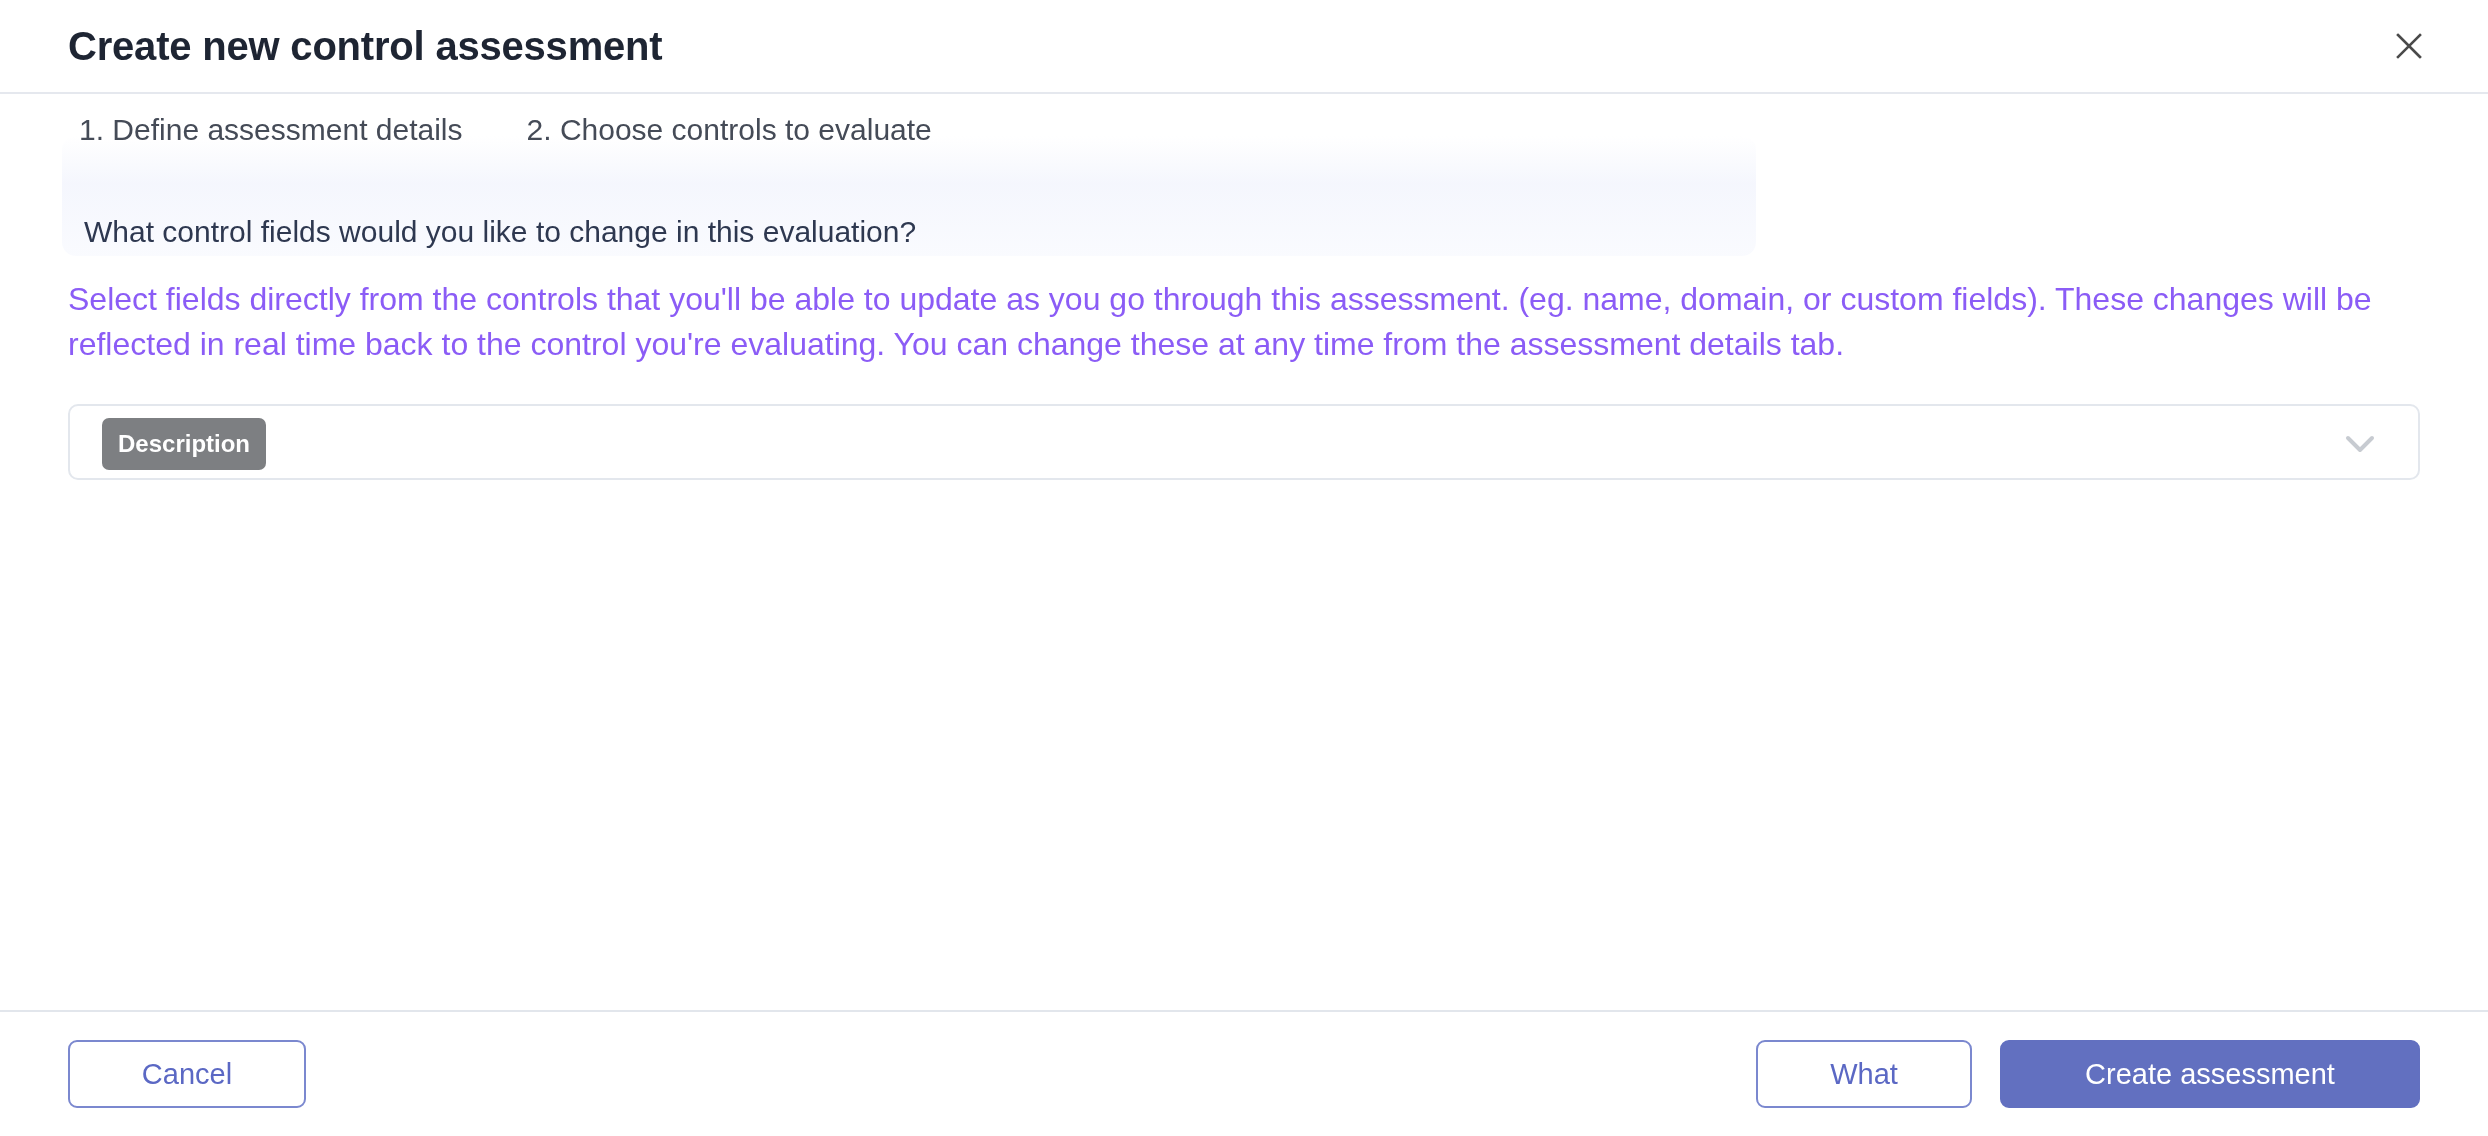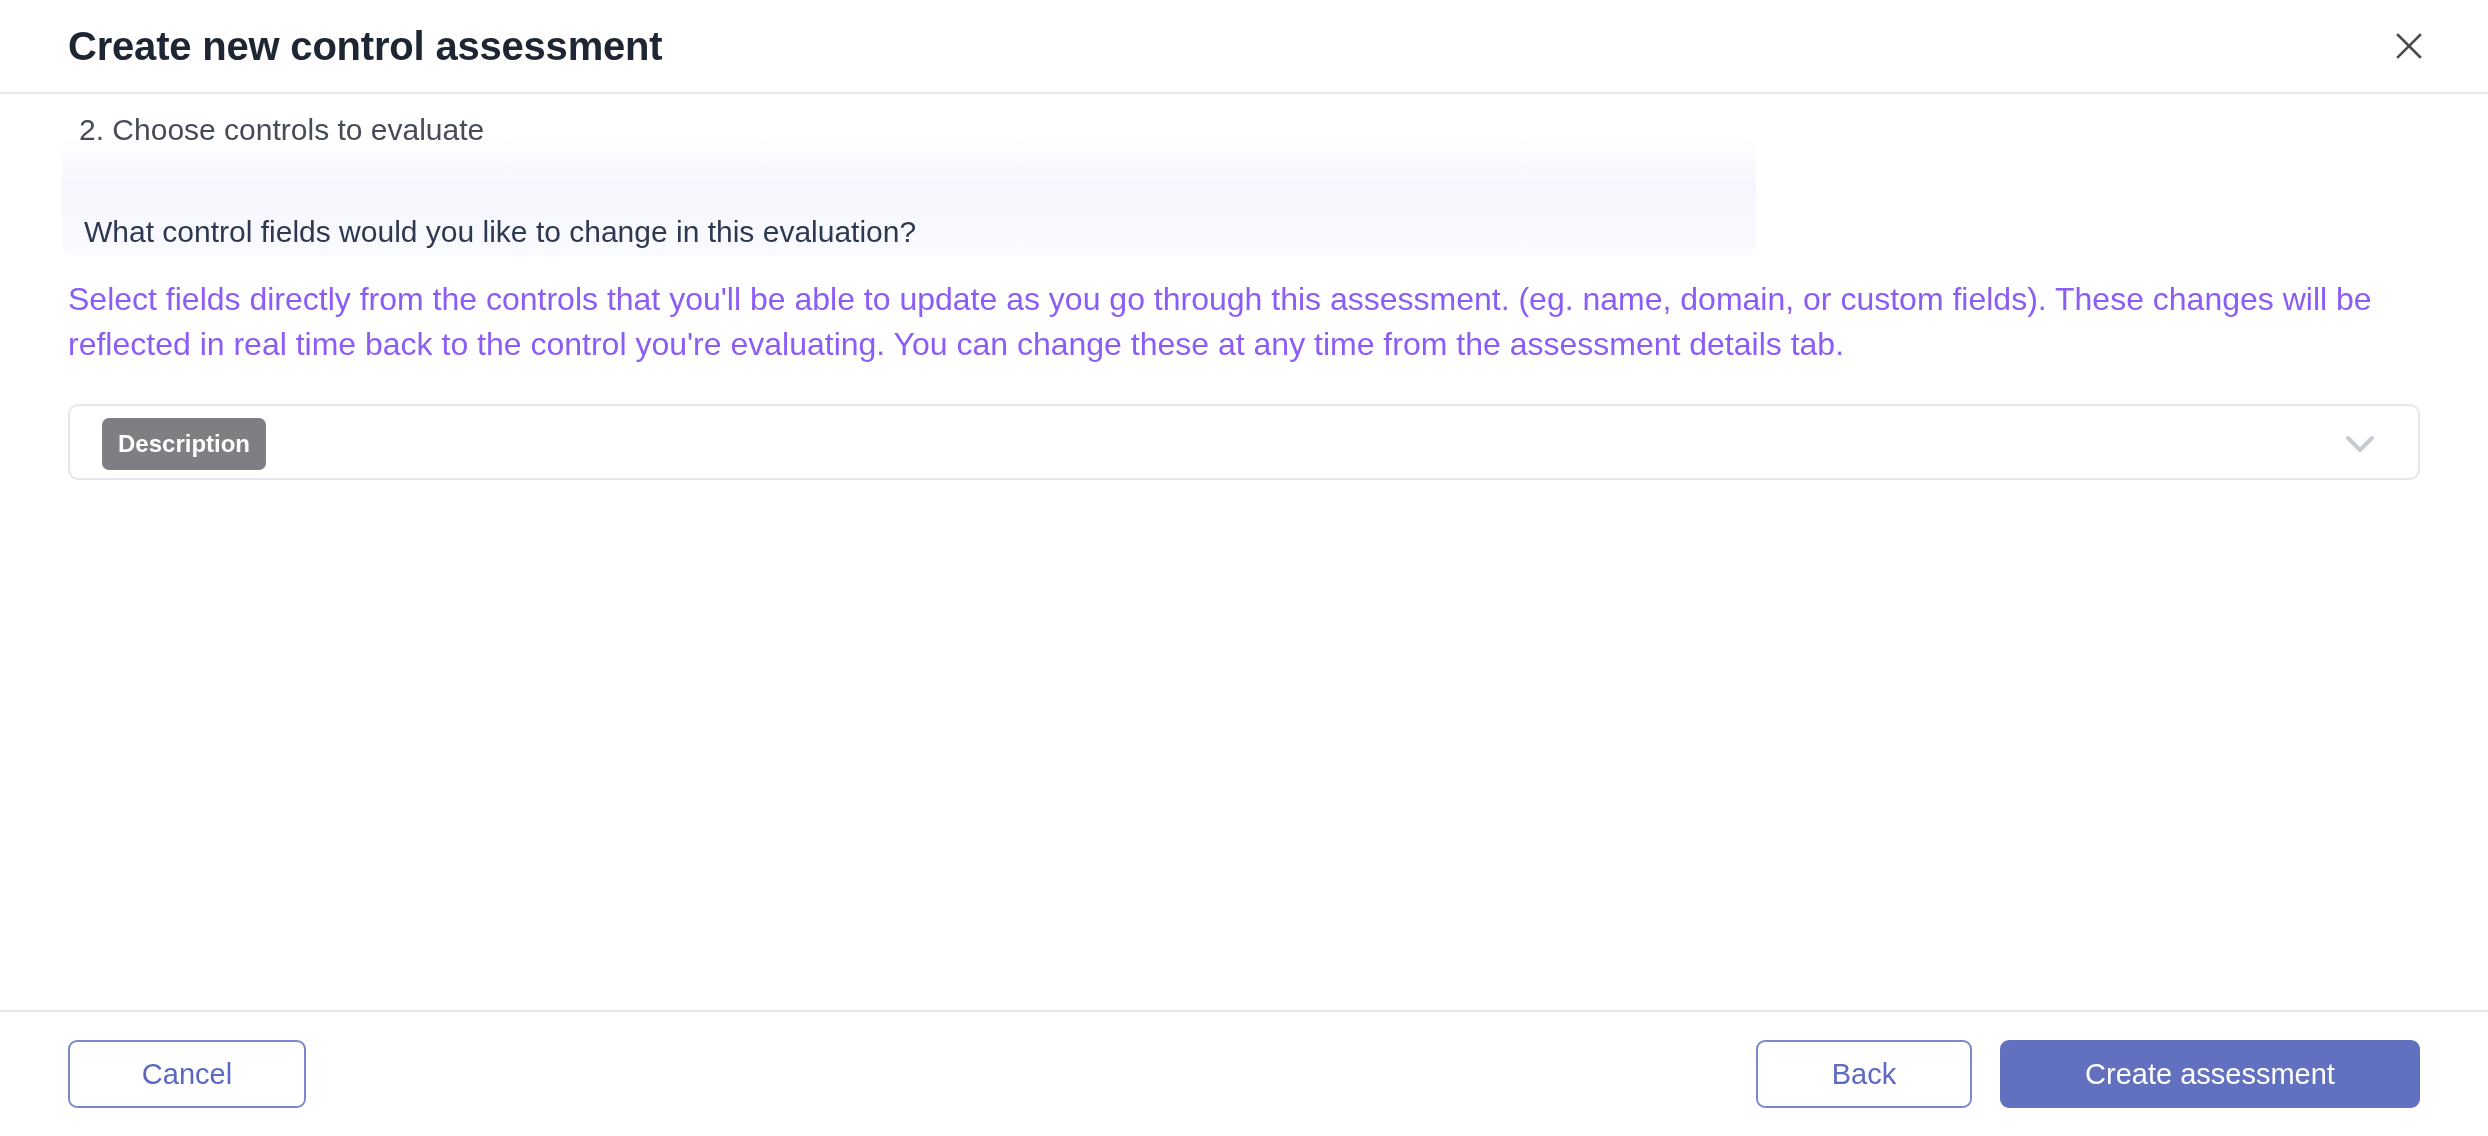--- a/index.html
+++ b/index.html
@@ -232,20 +232,23 @@
           <path d="M4 4 L26 26 M26 4 L4 26" stroke="#4a4a4a" stroke-width="2.6" stroke-linecap="square" fill="none"></path>
         </svg>
       </span>
     </button>
   </div>
 
   <div class="tabs-wrap">
     <div class="tabs-bg-panel"></div>
     <div class="tabs">
       <div class="tab">
+        <span>1. Define assessment details</span>
+      </div>
+      <div class="tab">
         <span>2. Choose controls to evaluate</span>
       </div>
     </div>
   </div>
 
   <div class="modal-body">
     <div class="section-question">What control fields would you like to change in this evaluation?</div>
     <div class="section-desc">Select fields directly from the controls that you'll be able to update as you go through this assessment. (eg. name, domain, or custom fields). These changes will be reflected in real time back to the control you're evaluating. You can change these at any time from the assessment details tab.</div>
 
     <div class="field-select">
@@ -256,18 +259,18 @@
         <svg width="30" height="20" viewBox="0 0 30 20" aria-hidden="true">
           <path d="M3 4 L15 16 L27 4" stroke="#c7cbd1" stroke-width="4" fill="none" stroke-linecap="round" stroke-linejoin="round"></path>
         </svg>
       </span>
     </div>
   </div>
 
   <div class="modal-footer">
     <button class="btn btn-outline">Cancel</button>
     <div class="footer-right">
-      <button class="btn btn-outline btn-back">Back</button>
+      <button class="btn btn-outline btn-back">What</button>
       <button class="btn btn-primary">Create assessment</button>
     </div>
   </div>
 
 </div>
 
 </body></html>

